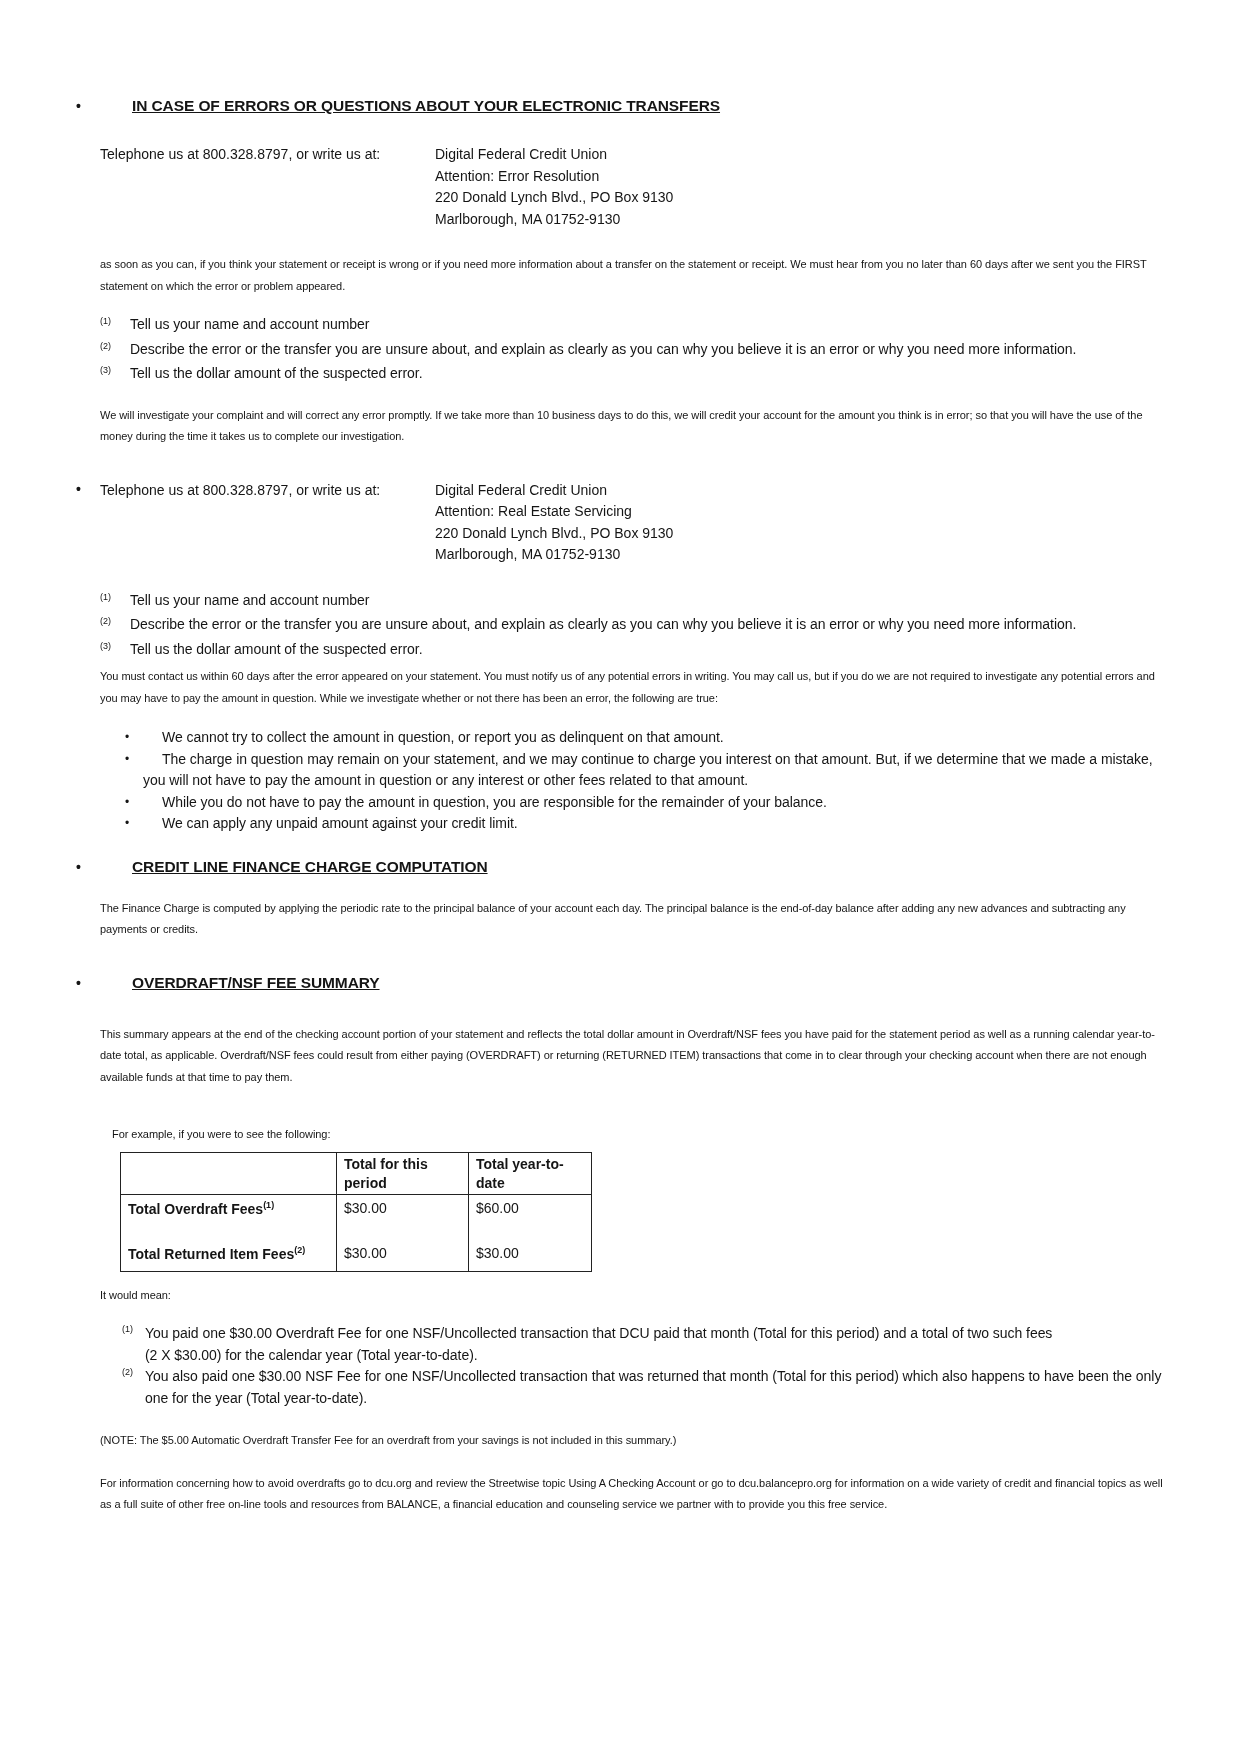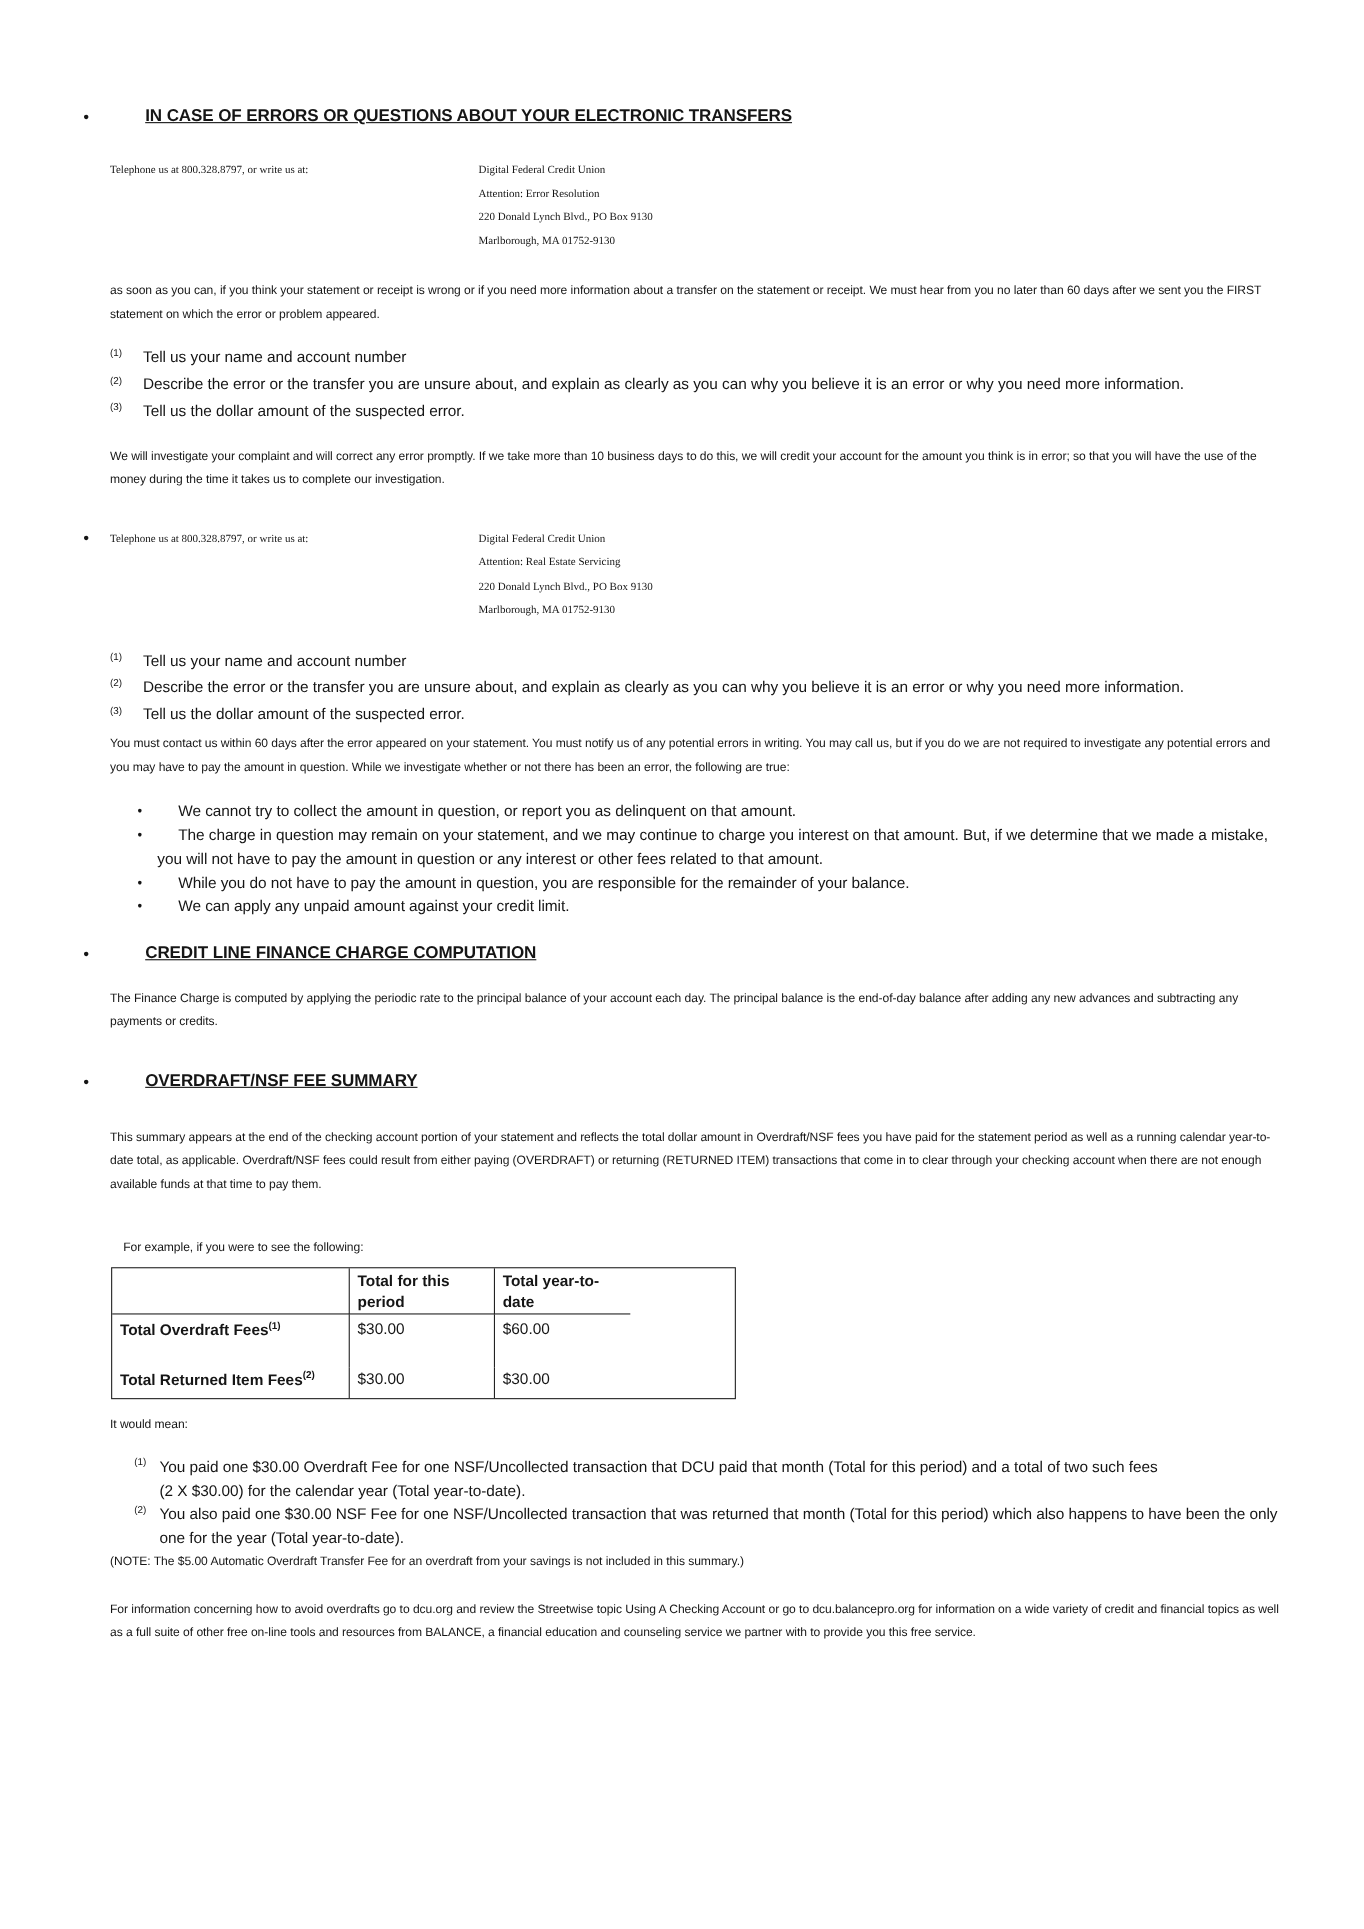--- a/index.html
+++ b/index.html
@@ -19,36 +19,36 @@
 
   
   .heading { position:relative; font-size:15.5px; font-weight:bold; line-height:20px; }
   .h-bullet { position:absolute; left:-24px; top:0; font-size:14px; }
   .h-text { margin-left:32px; text-decoration:underline; letter-spacing:-0.1px; }
 
   
   .para { font-size:11px; line-height:21.5px; letter-spacing:-0.05px; width:1065px; }
 
   
-  .contact { display:flex; font-size:10px; line-height:21.5px;font-family:Liberation Serif, serif; }
+  .contact { display:flex; font-size:14px; line-height:21.5px; }
   .contact-label { width:335px; flex:none; }
   .address { flex:none; }
 
   
   .steps { width:1065px; }
   .step { font-size:14px; line-height:21.5px; letter-spacing:-0.05px; }
   .step-num { display:inline-block; width:30px; font-size:9px; vertical-align:5px; }
 
   
   .bullets { margin-left:43px; width:1010px; }
   .b-item { position:relative; font-size:14px; line-height:21.5px; letter-spacing:-0.05px; text-indent:19px; }
   .b-dot { position:absolute; left:-18px; top:0; text-indent:0; font-size:12px; }
 
   
-  .fee-table { margin-left:1px; width:568px; border:1.5px solid #222; font-size:14px; }
+  .fee-table { margin-left:20px; width:472px; border:1.5px solid #222; font-size:14px; }
   .tr { display:flex; }
   .tc { padding:2px 7px; }
   .tc.c1 { width:216px; flex:none; border-right:1.5px solid #222; }
   .tc.c2 { width:132px; flex:none; border-right:1.5px solid #222; }
   .tc.c3 { width:122.5px; flex:none; }
   .thead .tc { border-bottom:1.5px solid #222; font-weight:bold; line-height:19px; height:42px; }
   .row1 .tc { height:48px; padding-top:5px; }
   .row2 .tc { height:28px; padding-top:2px; }
   .tc.lbl { font-weight:bold; }
   .tc sup { font-size:9px; }
@@ -69,21 +69,21 @@
   .para2      { margin-top:6px; }
   .bullets    { margin-top:18px; }
   .s3-h       { margin-top:22px; }
   .s3-para    { margin-top:21px; }
   .s4-h       { margin-top:32px; }
   .s4-para1   { margin-top:31px; }
   .example    { margin-top:36px;margin-left:12px; }
   .fee-table  { margin-top:6px; }
   .meaning    { margin-top:13px; }
   .notes      { margin-top:17px; }
-  .note-line  { margin-top:1px; }
+  .note-line  { margin-top:21px; }
   .final-para { margin-top:21px; }
 </style>
 </head>
 <body>
 
 <div class="page">
 
   <div class="heading s1-h">
     <span class="h-bullet">•</span>
     <span class="h-text">IN CASE OF ERRORS OR QUESTIONS ABOUT YOUR ELECTRONIC TRANSFERS</span>

